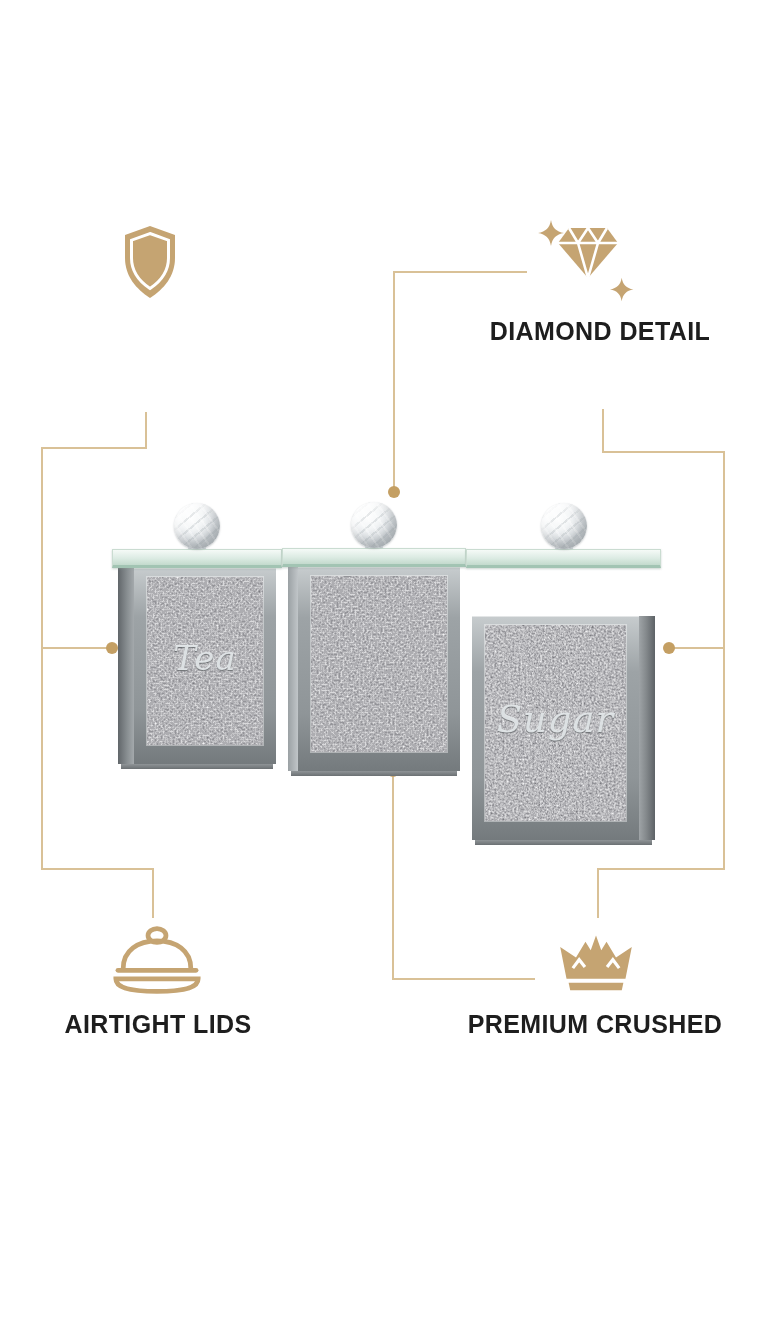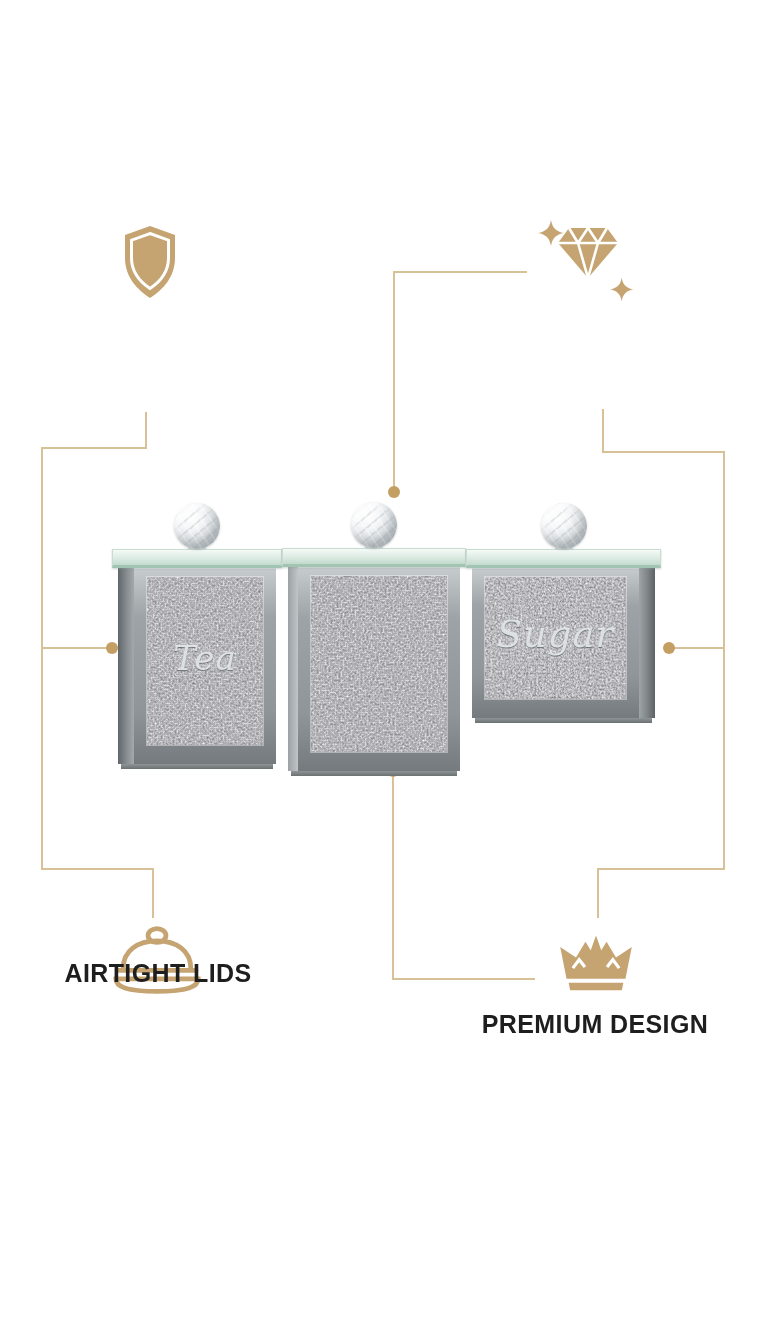--- a/index.html
+++ b/index.html
@@ -101,43 +101,44 @@
     <g transform="translate(20,10)">
       <path d="M11 0 H49 L60 15 L30 50 L0 15 Z" fill="currentColor"></path>
       <path d="M0 15 H60 M11 0 L20 15 M30 0 L20 15 M30 0 L40 15 M49 0 L40 15 M30 50 L20 15 M30 50 L40 15" stroke="#fff" stroke-width="2.6" fill="none"></path>
     </g>
     <g transform="translate(72,58) scale(0.9)">
       <path d="M13 2 C14.3 9.8 18.2 13.7 26 15 C18.2 16.3 14.3 20.2 13 28 C11.7 20.2 7.8 16.3 0 15 C7.8 13.7 11.7 9.8 13 2 Z" fill="currentColor"></path>
     </g>
   </svg>
 </div>
 <div class="feature-label" style="left:455px;top:314px;width:290px;">
+  <div>DIAMOND DETAIL</div>
 </div>
 
 <div class="icon" style="left:104px;top:926px;width:106px;height:76px;">
   <svg viewBox="0 0 100 72" aria-hidden="true" fill="none" stroke="currentColor" stroke-width="4.5" stroke-linecap="round">
     <ellipse cx="50" cy="9" rx="8.5" ry="6.5"></ellipse>
     <path d="M18 40 C18 23 32 14 50 14 C68 14 82 23 82 40"></path>
     <path d="M13 42 H87"></path>
     <path d="M11 50 H89 C89 57.5 79 62 50 62 C21 62 11 57.5 11 50 Z"></path>
   </svg>
 </div>
-<div class="feature-label" style="left:28px;top:956px;width:260px;">
+<div class="feature-label" style="left:28px;top:1007px;width:260px;">
   <div>AIRTIGHT LIDS</div>
 </div>
 
 <div class="icon" style="left:556px;top:934px;width:80px;height:64px;">
   <svg viewBox="0 0 76 60" aria-hidden="true">
     <path d="M10 42 L4 12 L19 22 L28 7 L33 15 L38 1 L43 15 L48 7 L57 22 L72 12 L66 42 Z" fill="currentColor"></path>
     <path d="M16 32 L22 24 L27.5 31 M48.5 31 L54 24 L60 32" stroke="#fff" stroke-width="3" fill="none"></path>
     <path d="M12 46 H64 L62.5 53 H13.5 Z" fill="currentColor"></path>
   </svg>
 </div>
 <div class="feature-label" style="left:465px;top:1007px;width:260px;">
-  <div>PREMIUM DESIGN</div>
+  <div>PREMIUM CRUSHED</div>
 </div>
 
 <div class="ln" style="left:145px;top:412px;width:2px;height:37px;"></div>
 <div class="ln" style="left:41px;top:447px;width:106px;height:2px;"></div>
 <div class="ln" style="left:41px;top:447px;width:2px;height:423px;"></div>
 <div class="ln" style="left:41px;top:868px;width:113px;height:2px;"></div>
 <div class="ln" style="left:152px;top:868px;width:2px;height:50px;"></div>
 <div class="ln" style="left:42px;top:647px;width:65px;height:2px;"></div>
 <div class="dot" style="left:106px;top:642px;"></div>
 
@@ -189,21 +190,21 @@
       </div>
     </div>
   </div>
   <div class="base"></div>
 </div>
 
 <div class="canister right" style="left:472px;top:503px;width:183px;">
   <div class="knob"></div>
   <div class="neck"></div>
   <div class="glass"></div>
-  <div class="bodyrow" style="height:150px;">
+  <div class="bodyrow" style="height:224px;margin-top:48px;">
     <div class="side"></div>
     <div class="front">
       <div class="panel">
         <svg preserveAspectRatio="none" aria-hidden="true">
             <rect x="0" y="0" width="100%" height="100%" fill="#62676b" filter="url(#g3)"></rect>
           </svg>
         <span class="script" style="font-size:37px;">Sugar</span>
       </div>
     </div>
   </div>

